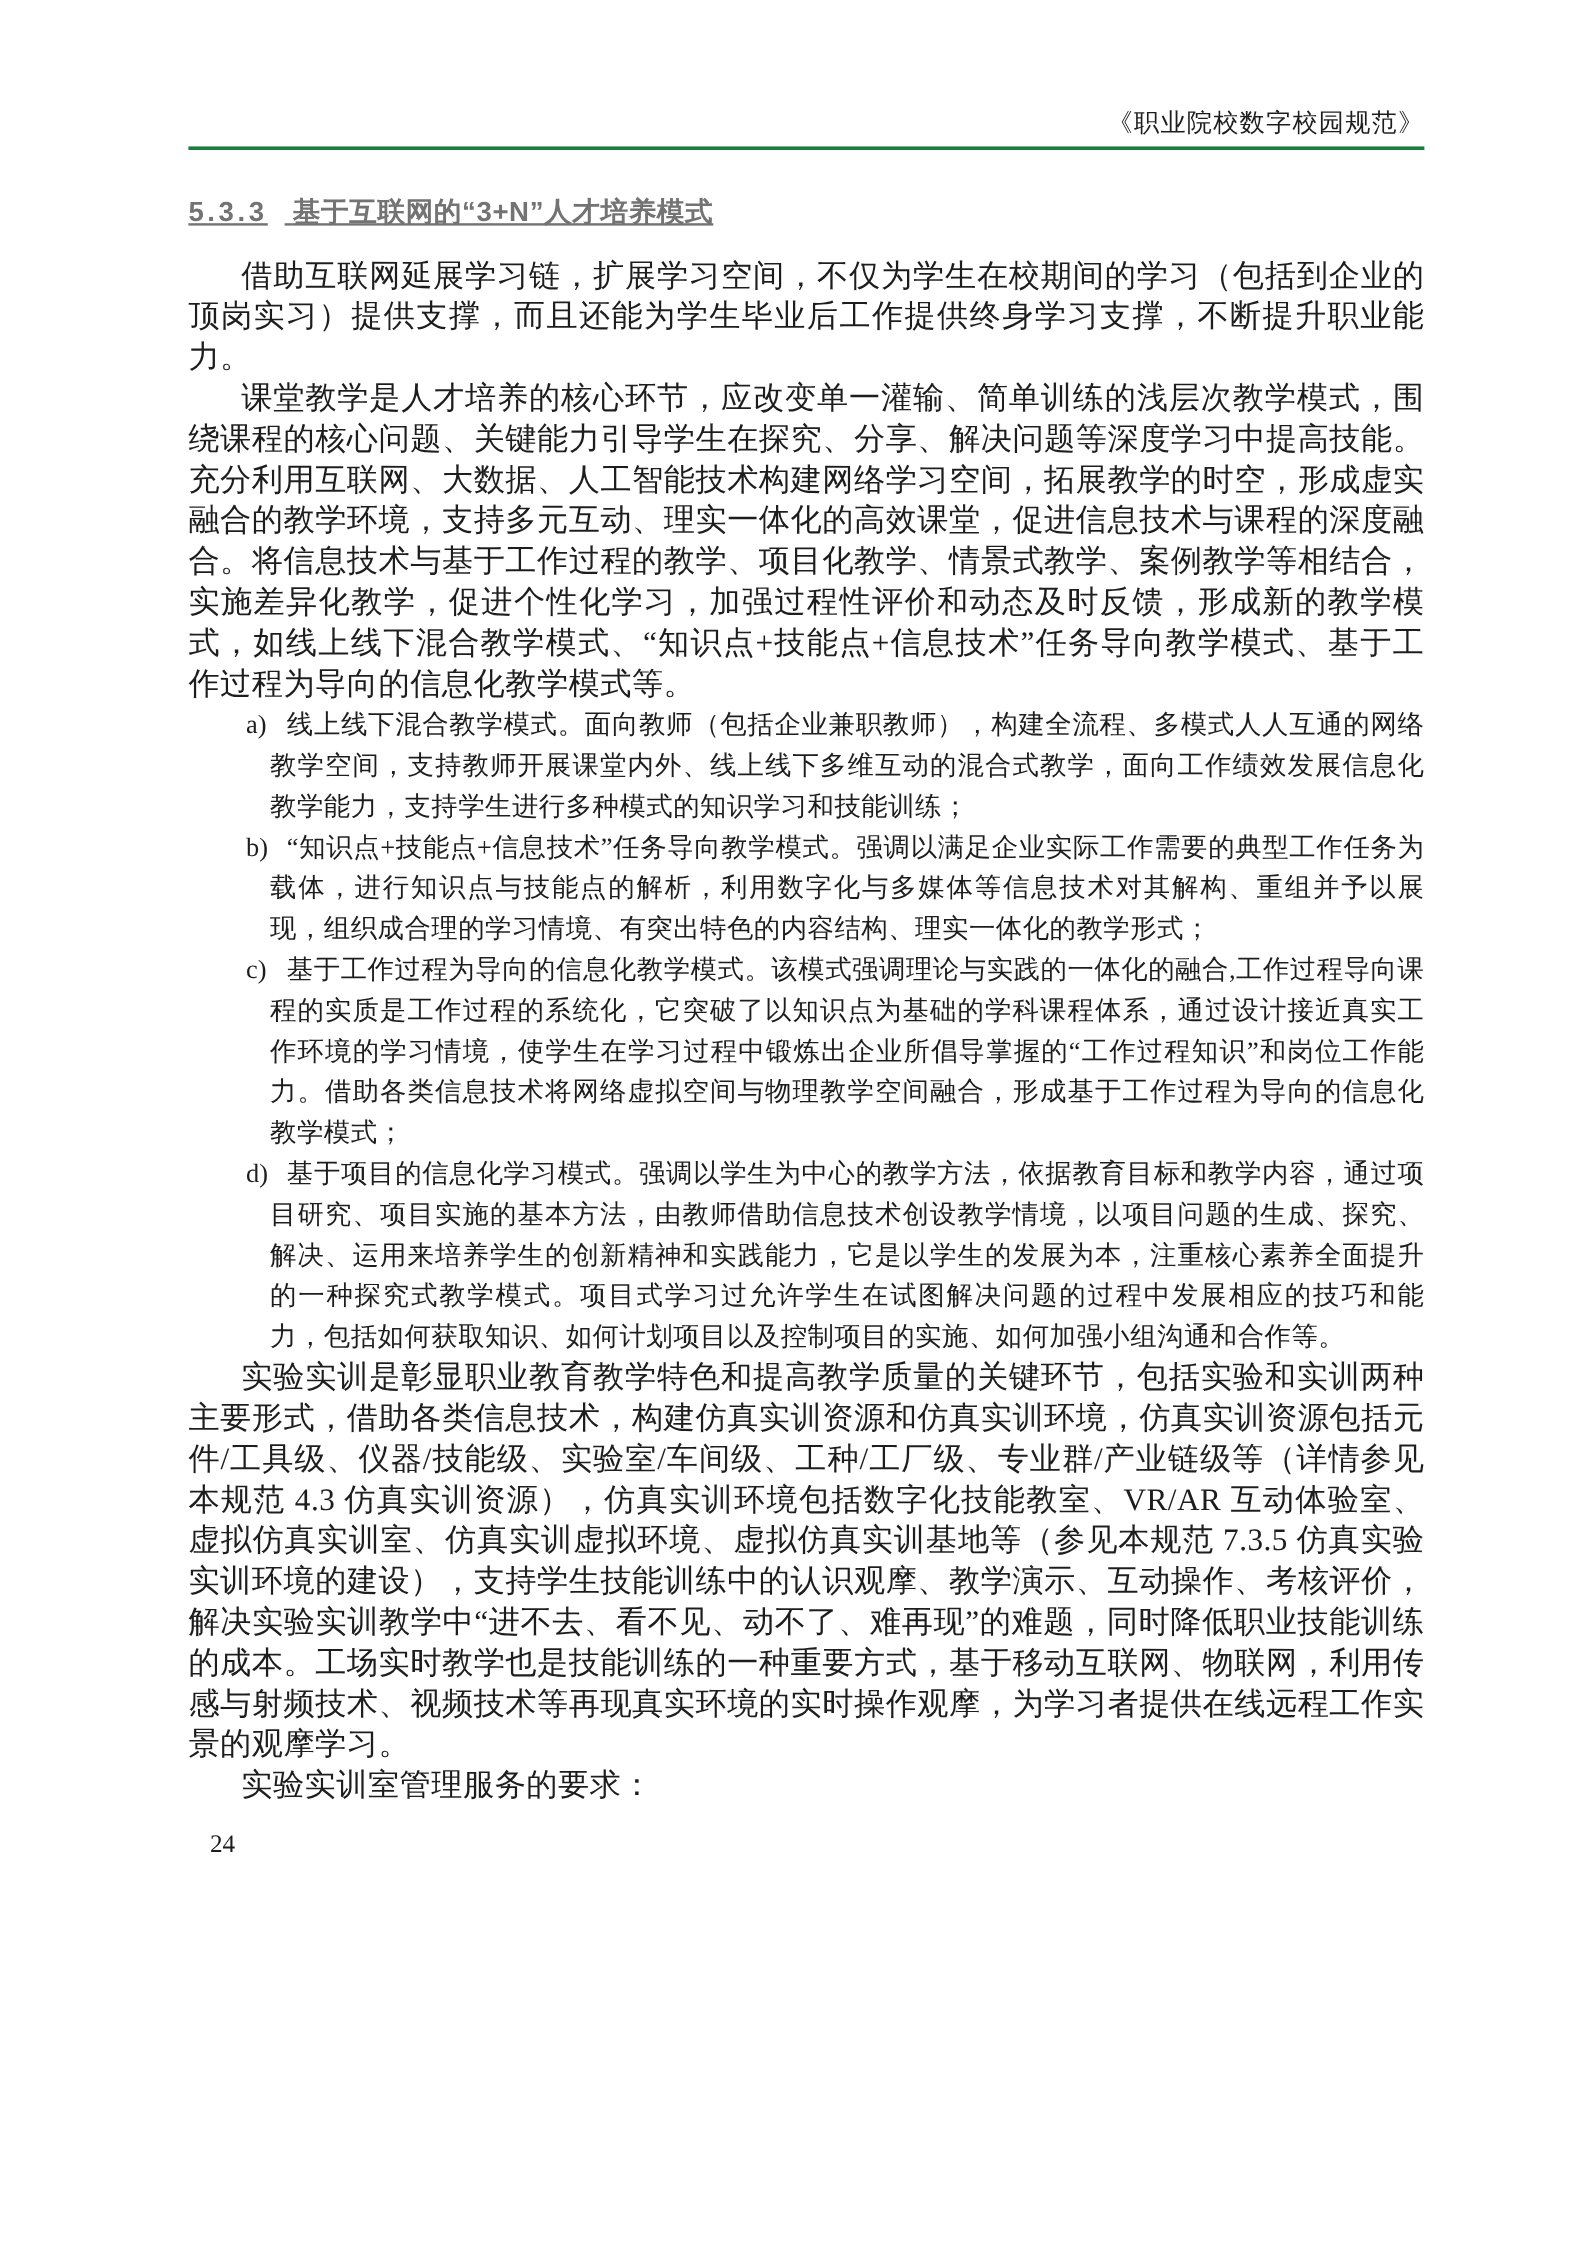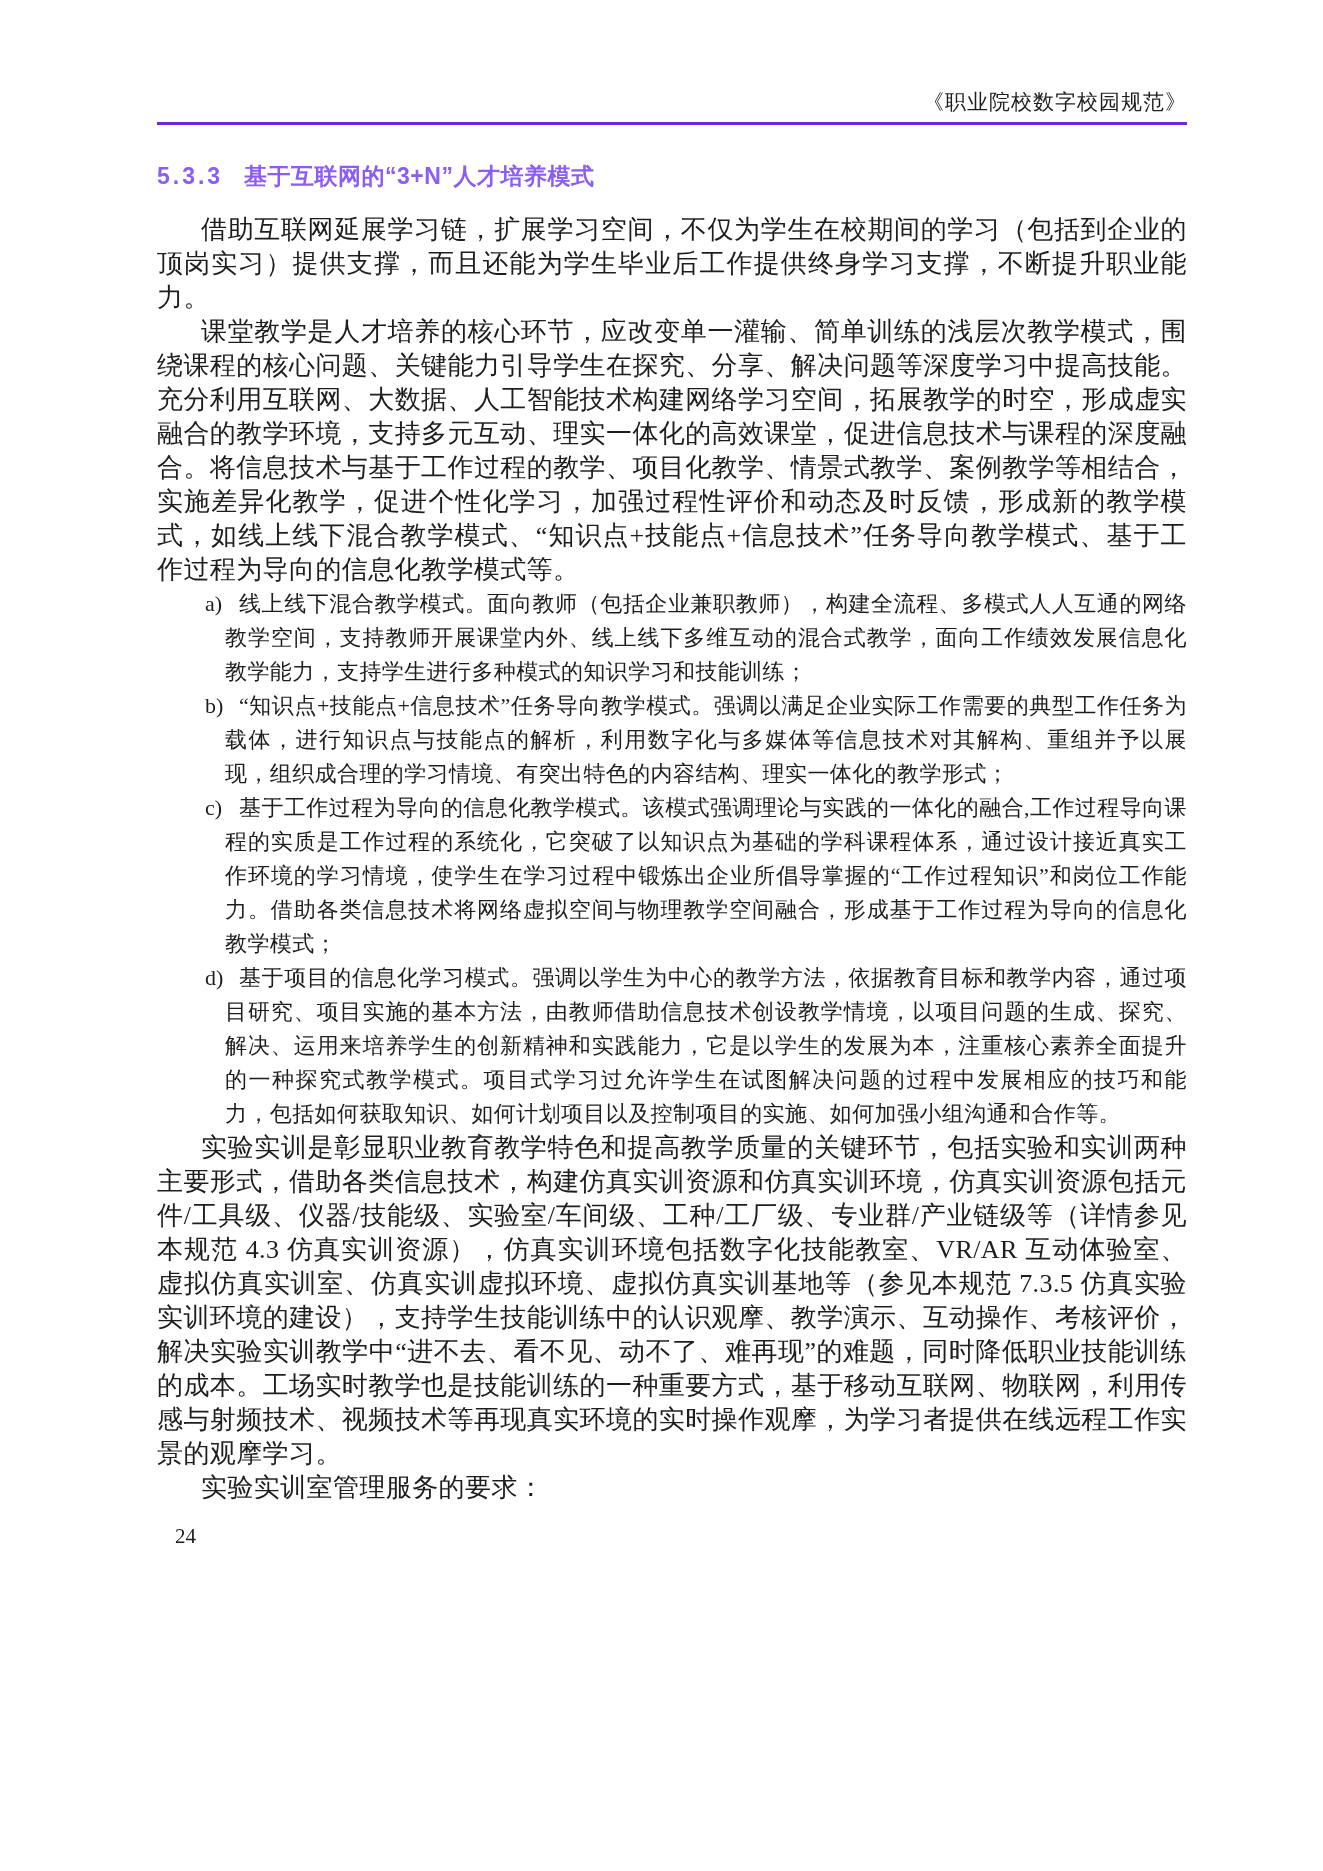--- a/index.html
+++ b/index.html
@@ -13,31 +13,32 @@
     padding: 88px 136px 0 157px;
     font-family: "Liberation Serif", "DejaVu Serif", serif;
     color: #1d1d1d;
     overflow: hidden;
   }
   .header {
     text-align: right;
     font-size: 21px;
     line-height: 28px;
     padding-bottom: 6px;
-    border-bottom: 3px solid #6d28d9;
+    border-bottom: 3px solid #15803d;
     letter-spacing: 1px;
   }
   h2 {
     font-family: "Liberation Sans", "DejaVu Sans", sans-serif;
     font-weight: 600;
     font-size: 23px;
     line-height: 30px;
     margin: 18px 0 22px 0;
-    color: #8b5cf6;
+    color: #737373;
     letter-spacing: 0.5px;
+    text-decoration: underline;
   }
   h2.first { margin-top: 36px; }
   .h-num { letter-spacing: 3px; margin-right: 14px; font-weight: 600; }
   .para {
     font-size: 26px;
     line-height: 34px;
     margin: 0;
     text-align: justify;
     text-justify: inter-ideograph;
     text-indent: 44px;

